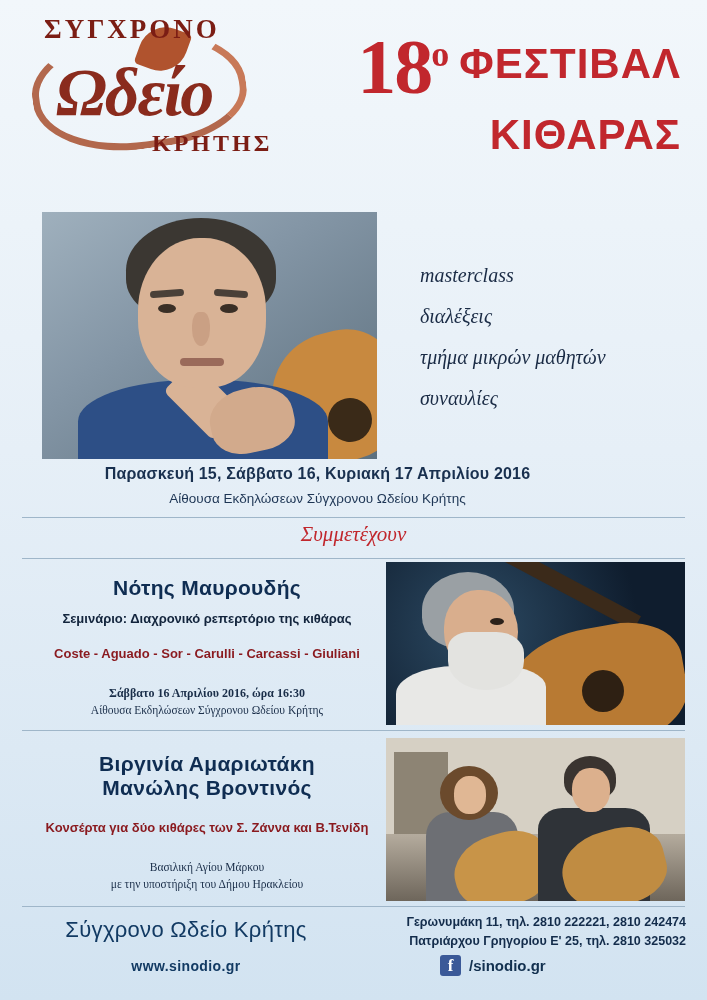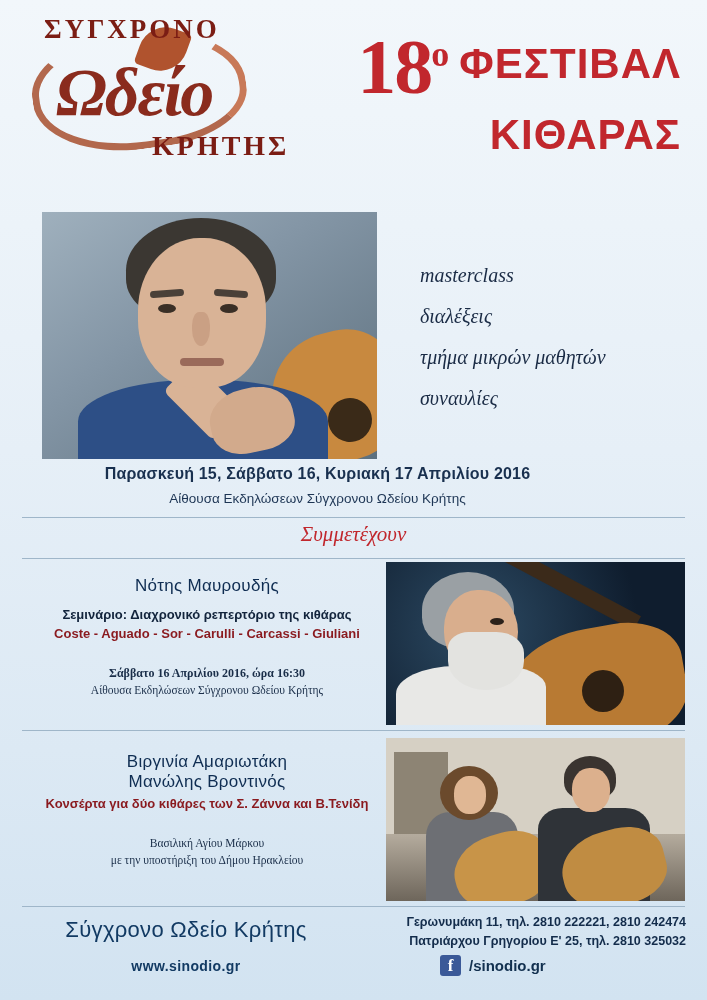--- a/index.html
+++ b/index.html
@@ -43,21 +43,21 @@
     letter-spacing: 3px;
     color: #7b1d14;
     text-align: center;
   }
   .logo-bottom {
     position: absolute;
     left: 130px;
     top: 118px;
     font-family: "Liberation Serif", serif;
     font-weight: bold;
-    font-size: 28px;
+    font-size: 24px;
     letter-spacing: 3px;
     color: #7b1d14;
   }
   .logo-omega {
     position: absolute;
     left: 26px;
     top: 34px;
     width: 215px;
     height: 92px;
   }
@@ -334,33 +334,33 @@
   
   .artist1-text {
     position: absolute;
     left: 22px;
     top: 576px;
     width: 370px;
     text-align: center;
     color: #14263f;
   }
   .a-name {
-    font-size: 17px;
-    font-weight: normal;
+    font-size: 21px;
+    font-weight: bold;
     color: #0f2d52;
     letter-spacing: .3px;
   }
   .a-line {
     margin-top: 11px;
     font-size: 13px;
     font-weight: bold;
     color: #12243c;
   }
   .a-line2 {
-    margin-top: 4px;
+    margin-top: 20px;
     font-size: 13px;
     font-weight: bold;
     color: #8a1a1f;
   }
   .a-small {
     margin-top: 24px;
     font-size: 12px;
     font-weight: bold;
     color: #1a2e49;
     line-height: 17px;

